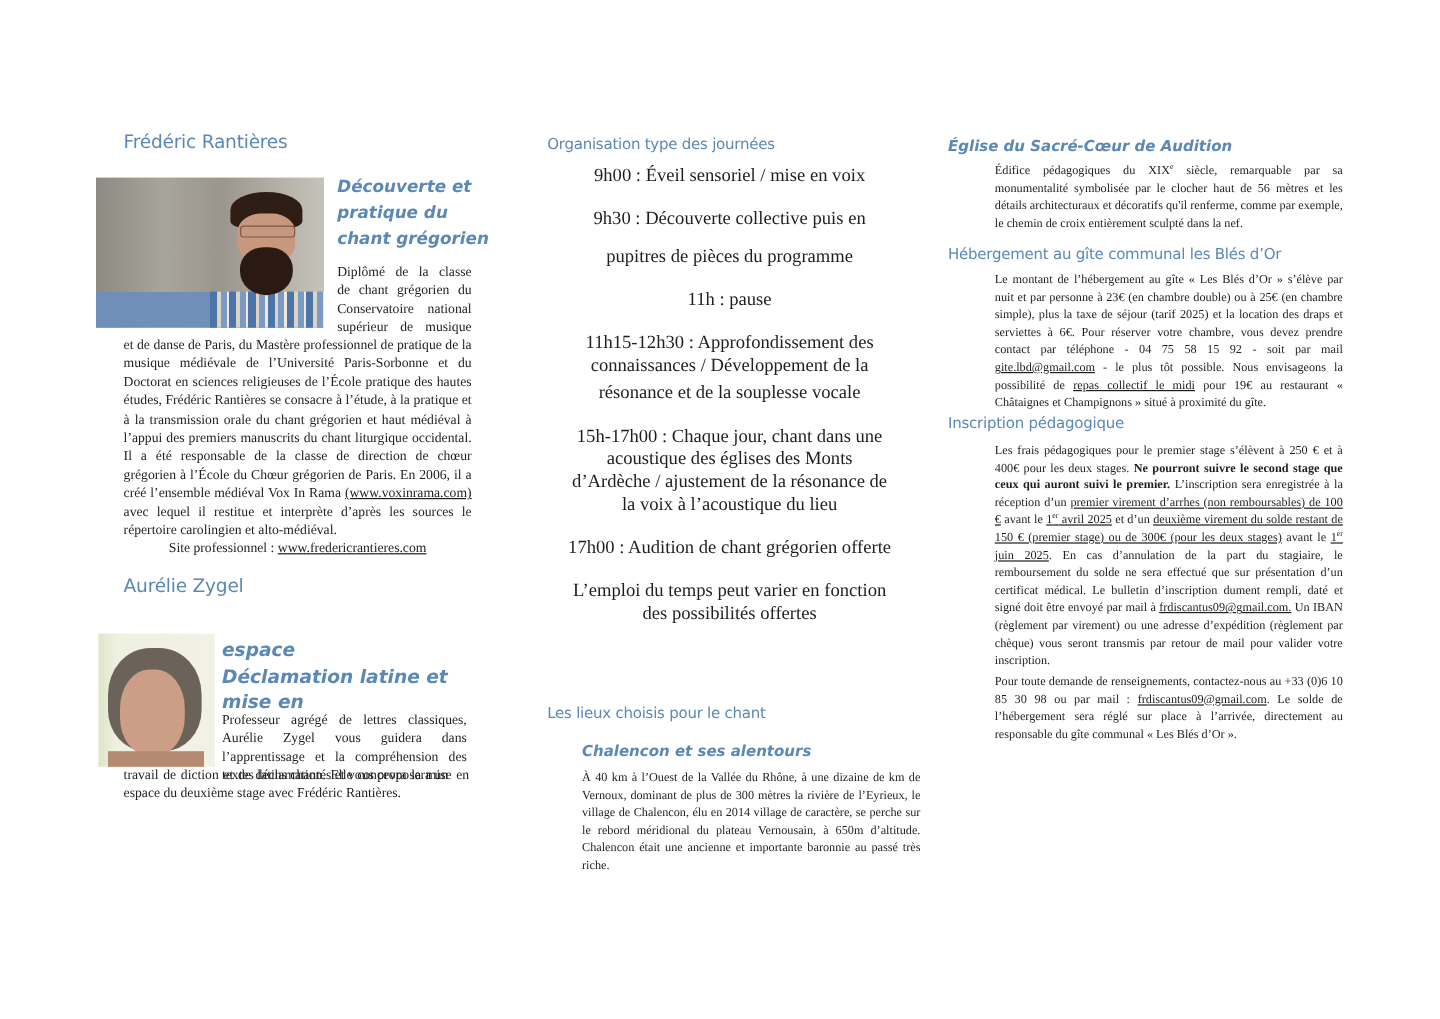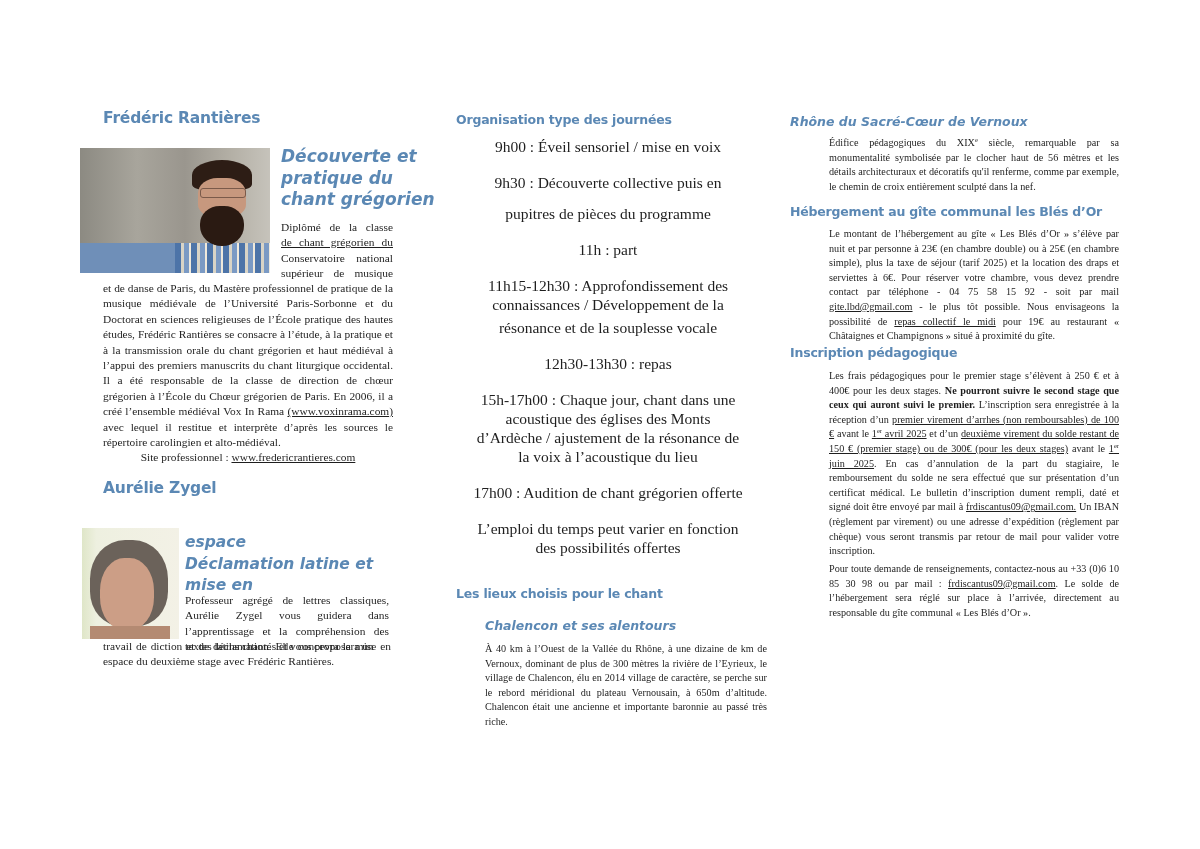--- a/index.html
+++ b/index.html
@@ -2,21 +2,21 @@
 <html><head>
 <meta charset="utf-8">
 <style>
   html, body { margin:0; padding:0; }
   body {
     width:1200px; height:849px; background:#ffffff; position:relative; overflow:hidden;
     font-family:"Liberation Serif", serif; color:#1e1e1e;
   }
   .abs { position:absolute; }
   .h-blue {
-    font-family:"DejaVu Sans", sans-serif; font-weight:bold; color:#5b88b4; letter-spacing:-0.2px;
+    font-family:"DejaVu Sans", sans-serif; font-weight:normal; color:#5b88b4; letter-spacing:-0.2px;
   }
   .h-ital {
     font-family:"DejaVu Sans", sans-serif; font-style:italic; font-weight:bold; color:#5b88b4;
   }
   .p { font-size:11.4px; line-height:15.4px; text-align:justify; }
   .p-sm { font-size:10.2px; line-height:14.6px; text-align:justify; }
   a, .u { color:#1e1e1e; text-decoration:underline; }
   .sched { text-align:center; font-size:15.5px; line-height:19px; }
   .sched div { margin-bottom:17px; }
   sup { font-size:6.5px; vertical-align:4px; line-height:0; }
@@ -73,29 +73,29 @@
 <div class="abs h-blue" style="left:103px;top:109px;font-size:15.5px;">Frédéric Rantières</div>
 
 <div class="abs photo-fr">
   <div class="shirt"></div>
   <div class="hair"></div>
   <div class="face"></div>
   <div class="glasses"></div>
   <div class="beard"></div>
 </div>
 
-<div class="abs h-ital" style="left:281px;top:146px;font-size:17px;line-height:21.5px;">
+<div class="abs h-ital" style="left:281px;top:146px;font-size:14px;line-height:21.5px;">
   <div>Découverte et</div>
   <div>pratique du</div>
   <div>chant grégorien</div>
 </div>
 
 <div class="abs p" style="left:281px;top:220px;width:112px;text-align:right;">
   <div style="text-align:justify;text-align-last:justify;">Diplômé de la classe</div>
-  <div style="text-align:justify;text-align-last:justify;text-decoration:underline;">de chant grégorien du</div>
+  <div style="text-align:justify;text-align-last:justify;">de chant grégorien du</div>
   <div style="text-align:justify;text-align-last:justify;">Conservatoire national</div>
   <div style="text-align:justify;text-align-last:justify;">supérieur de musique</div>
 </div>
 
 <div class="abs p" style="left:103px;top:281px;width:290px;">
   <span>et de danse de Paris, du Mastère professionnel de pratique de la musique médiévale de l’Université Paris-Sorbonne et du Doctorat en sciences religieuses de l’École pratique des hautes études, Frédéric Rantières se consacre à l’étude, à la pratique et à la transmission orale du chant grégorien et haut médiéval à l’appui des premiers manuscrits du chant liturgique occidental. Il a été responsable de la classe de direction de chœur grégorien à l’École du Chœur grégorien de Paris. En 2006, il a créé l’ensemble médiéval Vox In Rama</span>
   <a>(www.voxinrama.com)</a>
   <span>avec lequel il restitue et interprète d’après les sources le répertoire carolingien et alto-médiéval.</span>
   <div style="text-align:center;">
     <span>Site professionnel :</span>
@@ -123,50 +123,47 @@
 
 <div class="abs sched" id="schedule" style="left:448px;top:137px;width:320px;">
     <div>
       <div style="margin-bottom: 0px;">9h00 : Éveil sensoriel / mise en voix</div>
     </div>
     <div>
       <div style="margin-bottom: 12px;">9h30 : Découverte collective puis en</div>
       <div style="margin-bottom: 0px;">pupitres de pièces du programme</div>
     </div>
     <div>
-      <div style="margin-bottom: 0px;">11h : part</div>
+      <div style="margin-bottom: 0px;">11h : pause</div>
     </div>
     <div>
       <div style="margin-bottom: 0px;">11h15-12h30 : Approfondissement des</div>
       <div style="margin-bottom: 4px;">connaissances / Développement de la</div>
       <div style="margin-bottom: 0px;">résonance et de la souplesse vocale</div>
-    </div>
-    <div>
-      <div style="margin-bottom: 0px;">12h30-13h30 : repas</div>
     </div>
     <div>
       <div style="margin-bottom: 0px;">15h-17h00 : Chaque jour, chant dans une</div>
       <div style="margin-bottom: 0px;">acoustique des églises des Monts</div>
       <div style="margin-bottom: 0px; font-family: Liberation Serif, serif;">d’Ardèche / ajustement de la résonance de</div>
       <div style="margin-bottom: 0px;">la voix à l’acoustique du lieu</div>
     </div>
     <div>
       <div style="margin-bottom: 0px;">17h00 : Audition de chant grégorien offerte</div>
     </div>
     <div>
       <div style="margin-bottom: 0px; font-family: Liberation Serif, serif;">L’emploi du temps peut varier en fonction</div>
       <div style="margin-bottom: 0px;">des possibilités offertes</div>
     </div>
   </div>
 
 <div class="abs h-blue" style="left:456px;top:586px;font-size:12.5px;">Les lieux choisis pour le chant</div>
 <div class="abs h-ital" style="left:485px;top:618px;font-size:12.5px;">Chalencon et ses alentours</div>
 <div class="abs p-sm" style="left:485px;top:642px;width:282px;">À 40 km à l’Ouest de la Vallée du Rhône, à une dizaine de km de Vernoux, dominant de plus de 300 mètres la rivière de l’Eyrieux, le village de Chalencon, élu en 2014 village de caractère, se perche sur le rebord méridional du plateau Vernousain, à 650m d’altitude. Chalencon était une ancienne et importante baronnie au passé très riche.</div>
 
-<div class="abs h-ital" style="left:790px;top:114px;font-size:12.5px;">Rhône du Sacré-Cœur de Vernoux</div>
+<div class="abs h-ital" style="left:790px;top:114px;font-size:12.5px;">Église du Sacré-Cœur de Audition</div>
 <div class="abs p-sm" style="left:829px;top:136px;width:290px;">
   <span>Édifice pédagogiques du XIX</span><sup>e</sup><span> siècle, remarquable par sa monumentalité symbolisée par le clocher haut de 56 mètres et les détails architecturaux et décoratifs qu'il renferme, comme par exemple, le chemin de croix entièrement sculpté dans la nef.</span>
 </div>
 
 <div class="abs h-blue" style="left:790px;top:204px;font-size:12.5px;">Hébergement au gîte communal les Blés d’Or</div>
 <div class="abs p-sm" style="left:829px;top:227px;width:290px;">
   <span>Le montant de l’hébergement au gîte « Les Blés d’Or » s’élève par nuit et par personne à 23€ (en chambre double) ou à 25€ (en chambre simple), plus la taxe de séjour (tarif 2025) et la location des draps et serviettes à 6€. Pour réserver votre chambre, vous devez prendre contact par téléphone - 04 75 58 15 92 - soit par mail</span>
   <a>gite.lbd@gmail.com</a>
   <span>- le plus tôt possible. Nous envisageons la possibilité de</span>
   <span class="u">repas collectif le midi</span>

